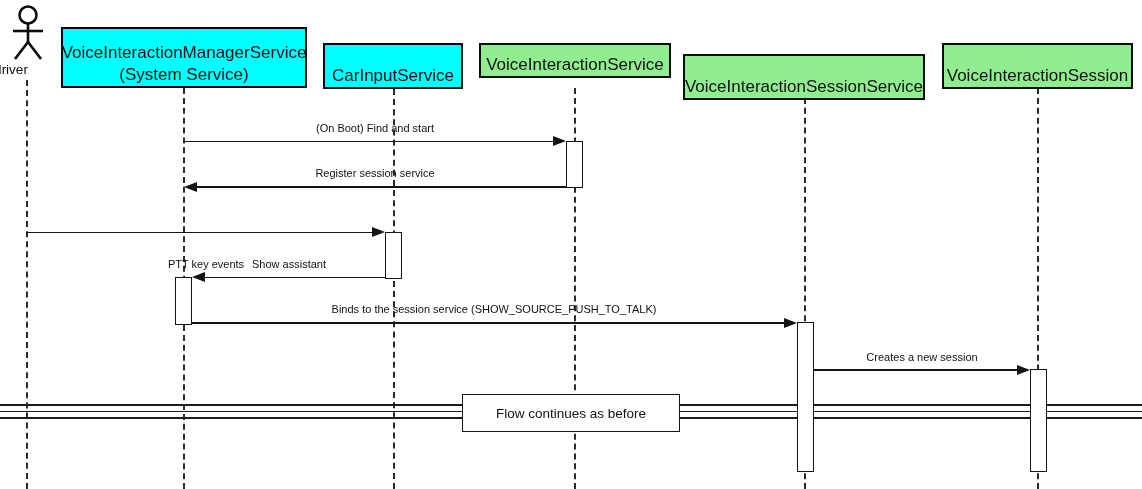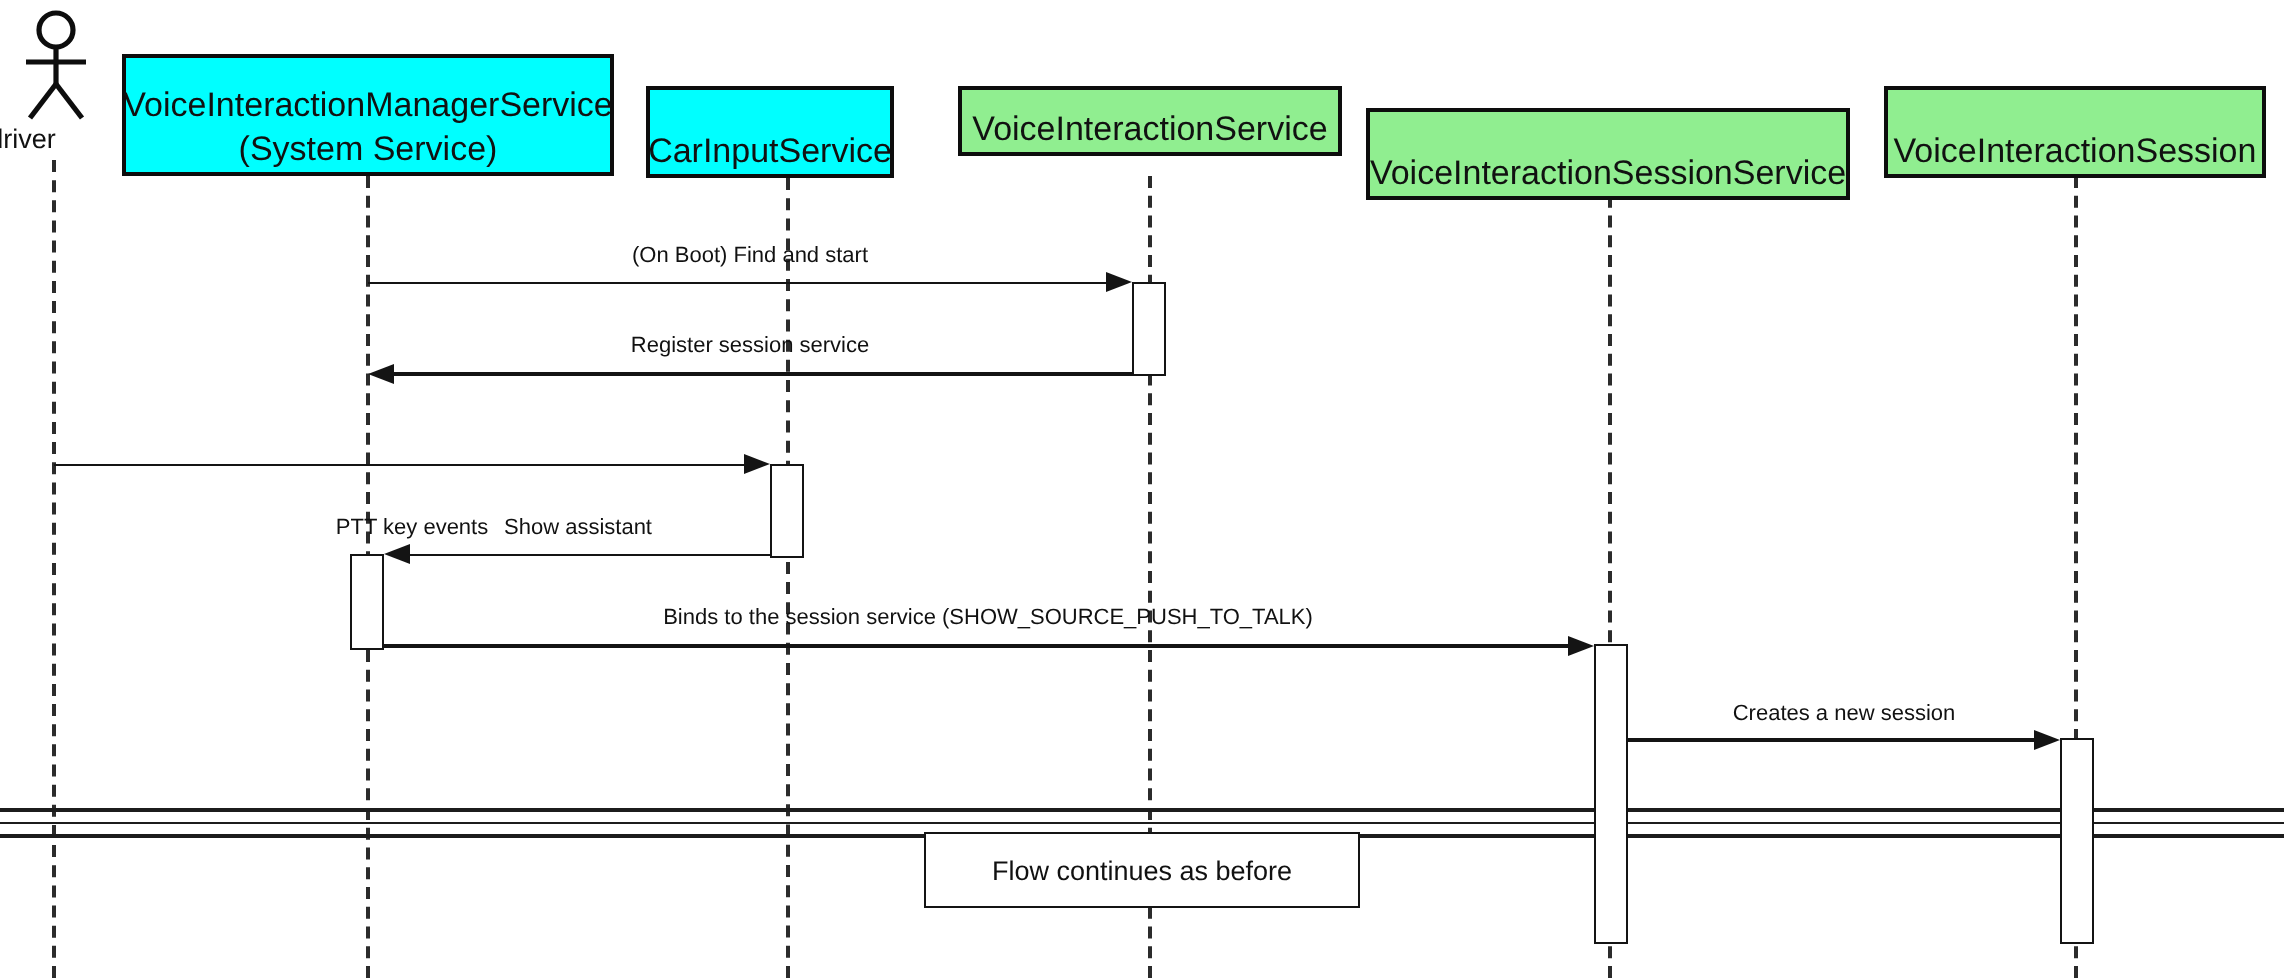--- a/index.html
+++ b/index.html
@@ -14,21 +14,21 @@
     text-align:center;font-size:17px;line-height:1.3;
   }
   .abar{position:absolute;box-sizing:border-box;background:#fff;border:1.7px solid #141414;}
   .mline{position:absolute;height:1.7px;background:#141414;}
   .ah-r{position:absolute;width:0;height:0;border-top:5.5px solid transparent;border-bottom:5.5px solid transparent;border-left:13px solid #141414;}
   .ah-l{position:absolute;width:0;height:0;border-top:5.5px solid transparent;border-bottom:5.5px solid transparent;border-right:13px solid #141414;}
   .mlabel{position:absolute;transform:translateX(-50%);white-space:nowrap;font-size:11px;}
   .divline{position:absolute;left:0;width:1142px;height:1.7px;background:#1c1c1c;}
   .divbox{
     position:absolute;box-sizing:border-box;background:#fff;border:1.7px solid #141414;
-    display:flex;align-items:center;justify-content:center;font-size:13.5px;margin-top:22px;
+    display:flex;align-items:center;justify-content:center;font-size:13.5px;
   }
   .actor-label{position:absolute;transform:translateX(-50%);font-size:13.5px;}
 </style>
 </head>
 <body>
 
 <div id="canvas">
 
   <div class="lifeline" style="left:26px;top:80px;height:409px;"></div>
   <div class="lifeline" style="left:183px;top:88px;height:401px;"></div>
@@ -53,21 +53,21 @@
     <line x1="4" y1="27" x2="34" y2="27" stroke="#0d0d0d" stroke-width="2.6"></line>
     <line x1="19" y1="38" x2="6" y2="55" stroke="#0d0d0d" stroke-width="2.6"></line>
     <line x1="19" y1="38" x2="32" y2="55" stroke="#0d0d0d" stroke-width="2.6"></line>
   </svg>
   <div class="actor-label" style="left:11px;top:62px;">driver</div>
 
   <div class="pbox" style="left: 61px; top: 27px; width: 246px; height: 61px; background: rgb(0, 255, 255);">
     <span>VoiceInteractionManagerService</span>
     <span>(System Service)</span>
   </div>
-  <div class="pbox" style="left: 323px; top: 43px; width: 124px; height: 46px; background: rgb(0, 255, 255);">
+  <div class="pbox" style="left: 323px; top: 43px; width: 140px; height: 46px; background: rgb(0, 255, 255);">
     <span>CarInputService</span>
   </div>
   <div class="pbox" style="left: 479px; top: 43px; width: 192px; height: 35px; background: rgb(144, 238, 144);">
     <span>VoiceInteractionService</span>
   </div>
   <div class="pbox" style="left: 683px; top: 43px; width: 242px; height: 46px; background: rgb(144, 238, 144); margin-top: 11px;">
     <span>VoiceInteractionSessionService</span>
   </div>
   <div class="pbox" style="left: 942px; top: 43px; width: 191px; height: 46px; background: rgb(144, 238, 144);">
     <span>VoiceInteractionSession</span>

